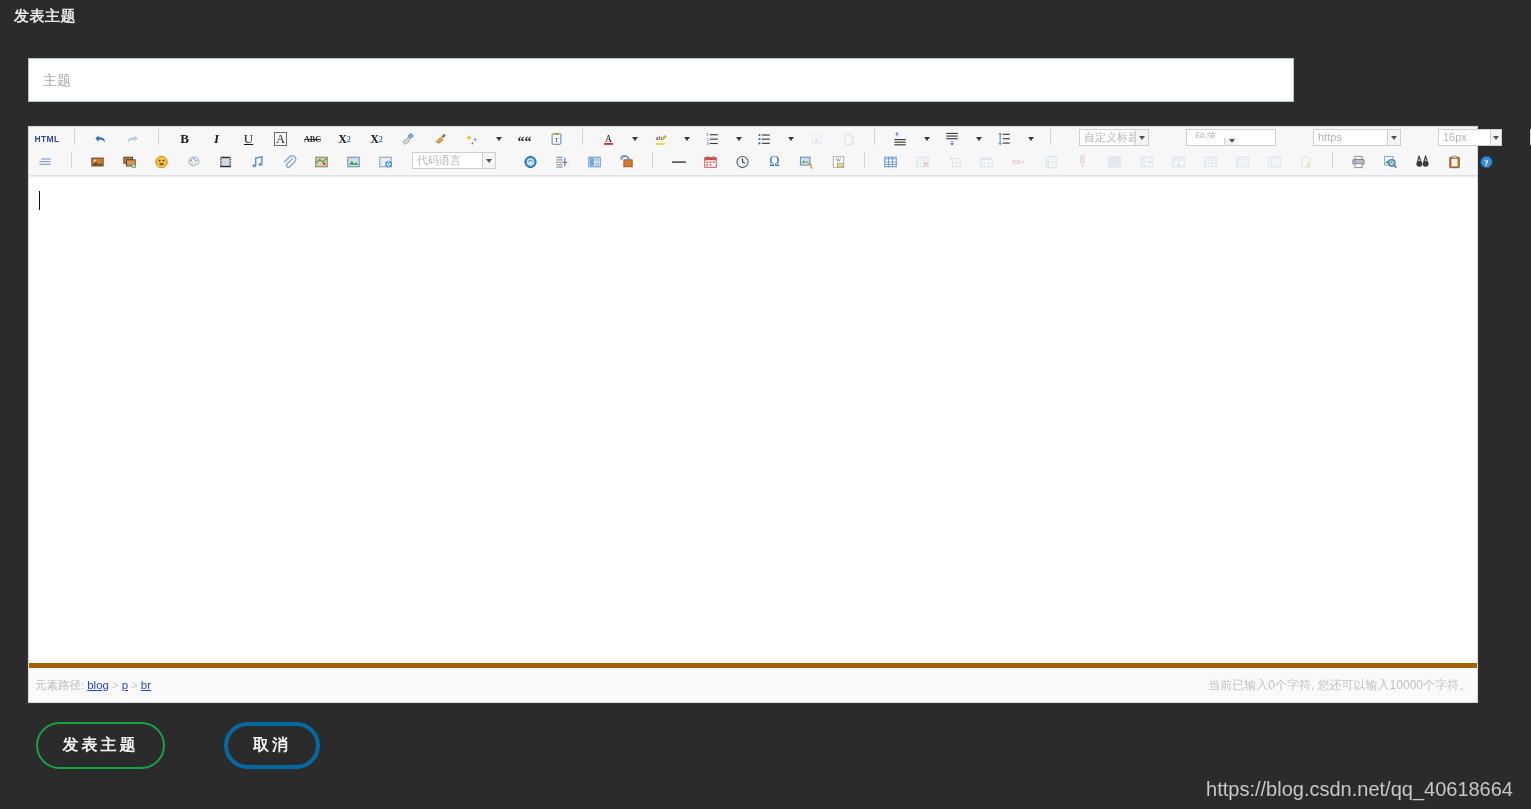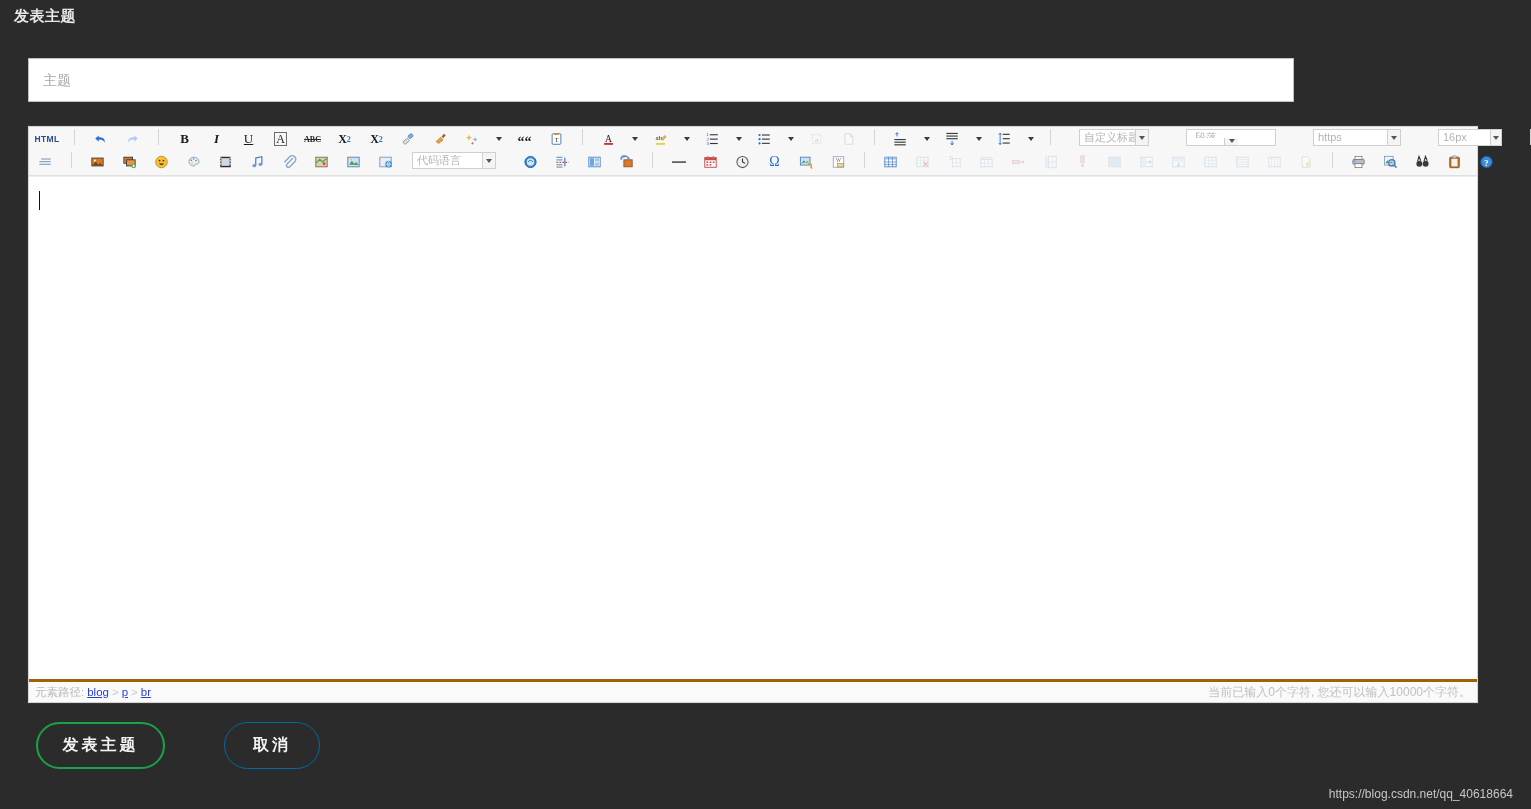--- a/index.html
+++ b/index.html
@@ -89,44 +89,44 @@
   
   .edit-area{
     position:relative;background:#fff;height:508px;overflow:hidden;
     border-top:1px solid #ececec;
   }
   .caret{
     position:absolute;left:10px;top:14px;width:1px;height:19px;background:#111;
   }
   
   .statusbar{
-    position:absolute;left:0;bottom:0;width:100%;height:23px;
-    background:#fafafa;border-top:3px solid #a16207;
+    position:absolute;left:0;bottom:0;width:100%;height:39px;
+    background:#fafafa;border-top:5px solid #a16207;
     display:flex;align-items:center;justify-content:space-between;
     box-sizing:border-box;padding:0 6px;
   }
   .path{font-size:11.5px;color:#b9b9b9;display:flex;align-items:center;gap:3px;}
   .path a{color:#2a3fd0;text-decoration:underline;cursor:default;}
   .path .gt{color:#c9c9c9;}
   .count{font-size:12px;color:#c0c0c0;}
   
   .actions{position:absolute;left:36px;top:722px;display:flex;gap:59px;}
   .pill{
     height:47px;min-width:128px;border-radius:24px;background:transparent;
     display:flex;align-items:center;justify-content:center;
     font-size:16px;font-weight:bold;color:#f2f2f2;letter-spacing:3px;
     box-sizing:border-box;cursor:pointer;padding:0 18px;
     font-family:"Liberation Sans","DejaVu Sans",sans-serif;
   }
   .pill.publish{border:2px solid #18a347;min-width:129px;}
-  .pill.cancel{border:1px solid #0369a1;min-width:96px;text-align:right;}
+  .pill.cancel{border:4px solid #0369a1;min-width:96px;text-align:right;}
   
   .watermark{
     position:absolute;right:18px;bottom:8px;
-    color:#c7c7c7;font-size:12px;
+    color:#c7c7c7;font-size:20px;
   }
 </style>
 </head>
 <body>
 
 <div class="page-title">发表主题</div>
 
 <div class="subject-wrap">
   <input class="subject-input" type="text" placeholder="主题" style="">
 </div>

